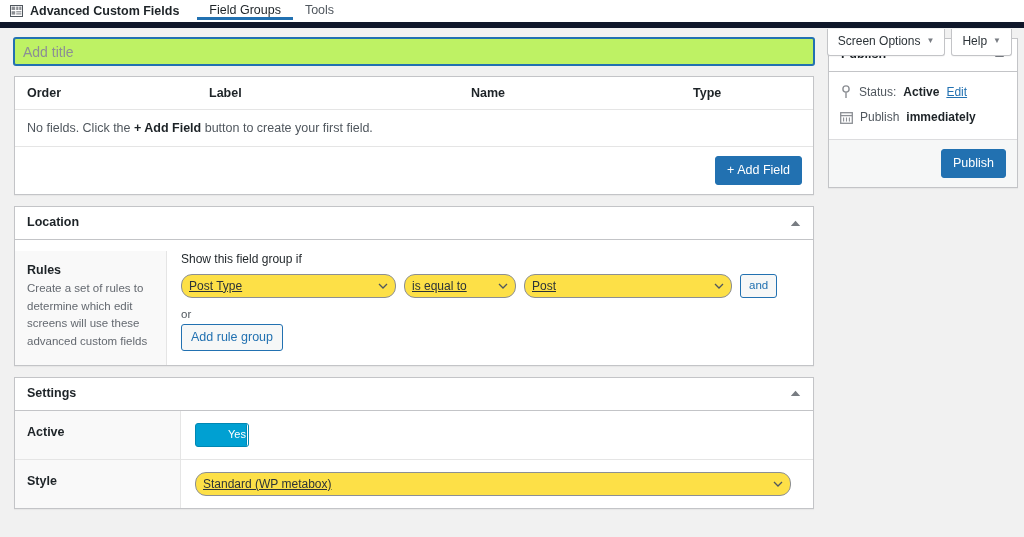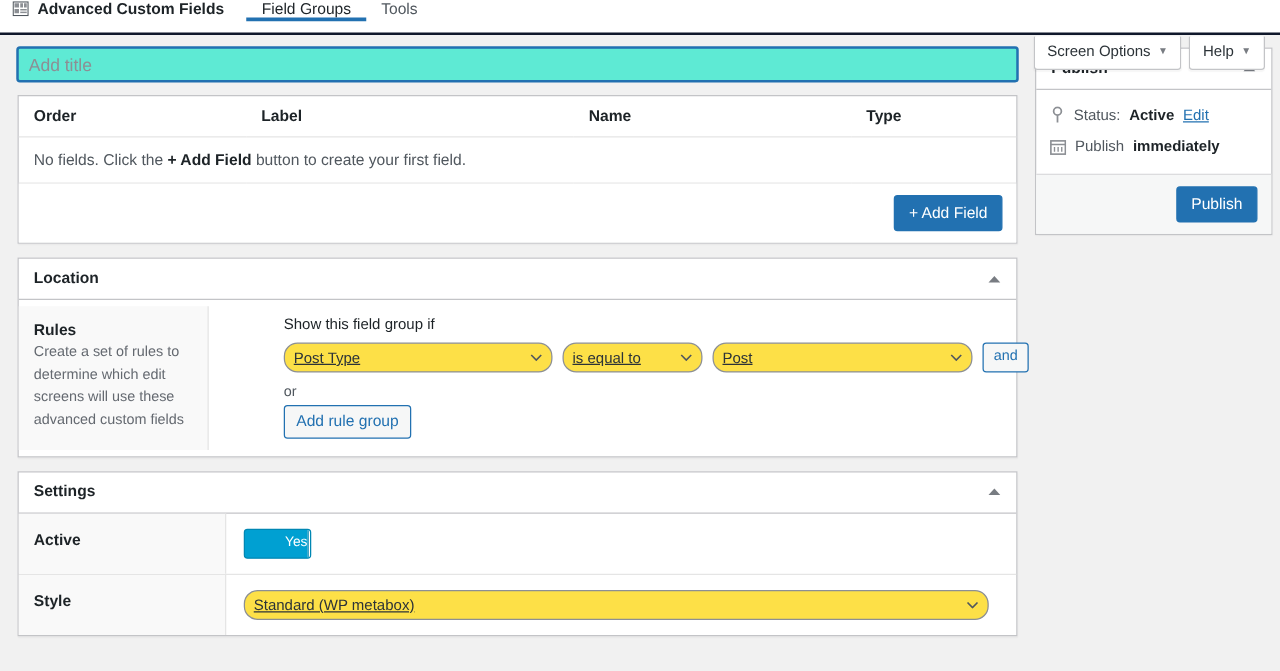--- a/index.html
+++ b/index.html
@@ -13,23 +13,23 @@
     font-family: "Liberation Sans", sans-serif;
     font-size: 13px;
     color: #32373c;
     overflow: hidden;
   }
 
   
   .acf-header {
     height: 28px;
     background: #ffffff;
-    border-bottom: 2px solid #0f172a;
-    display: flex;
-    align-items: flex-start;
+    border-bottom: 6px solid #0f172a;
+    display: flex;
+    align-items: center;
     padding-left: 10px;
     box-sizing: border-box;
   }
   .acf-brand {
     display: flex;
     align-items: center;
     gap: 7px;
     font-weight: bold;
     font-size: 12.5px;
     color: #1d2327;
@@ -111,21 +111,21 @@
     margin-bottom: 11px;
   }
   .title-input {
     width: 100%;
     box-sizing: border-box;
     height: 27px;
     padding: 3px 8px;
     font-size: 14px;
     font-family: "Liberation Sans", sans-serif;
     color: #2c3338;
-    background: #5eead4;
+    background: #bef264;
     border: 1px solid #2271b1;
     border-radius: 2px;
     outline: none;
     box-shadow: 0 0 0 1px #2271b1;
   }
   .title-input::placeholder { color: #8c8f94; opacity: 1; }
 
   
   .postbox {
     background: #fff;
@@ -201,21 +201,21 @@
     color: #2271b1;
     font-size: 12.5px;
     border-radius: 3px;
     padding: 4px 9px 5px 9px;
     line-height: 1.3;
     cursor: pointer;
     font-family: "Liberation Sans", sans-serif;
   }
 
   
-  .loc-body { display: flex; align-items: center; gap: 46px; }
+  .loc-body { display: flex; align-items: flex-end; }
   .loc-left {
     width: 152px;
     flex: none;
     box-sizing: border-box;
     padding: 12px 14px 14px 12px;
     background: #f9f9f9;
     border-right: 1px solid #e5e5e5;
   }
   .loc-left h4 {
     margin: 0 0 3px 0;

